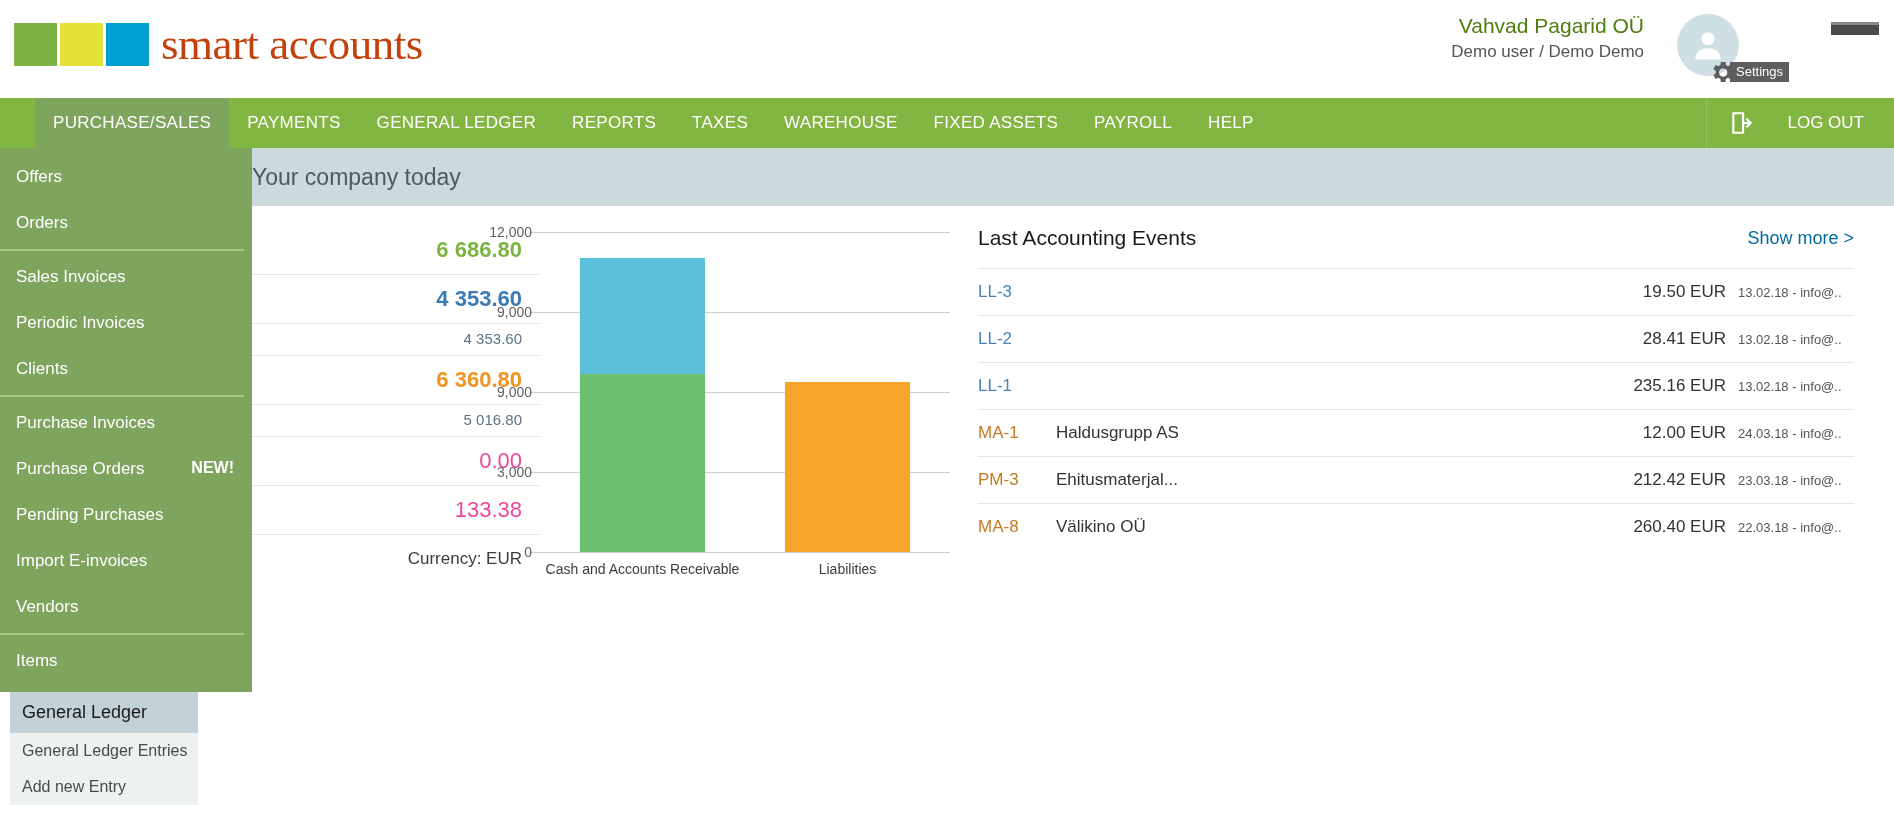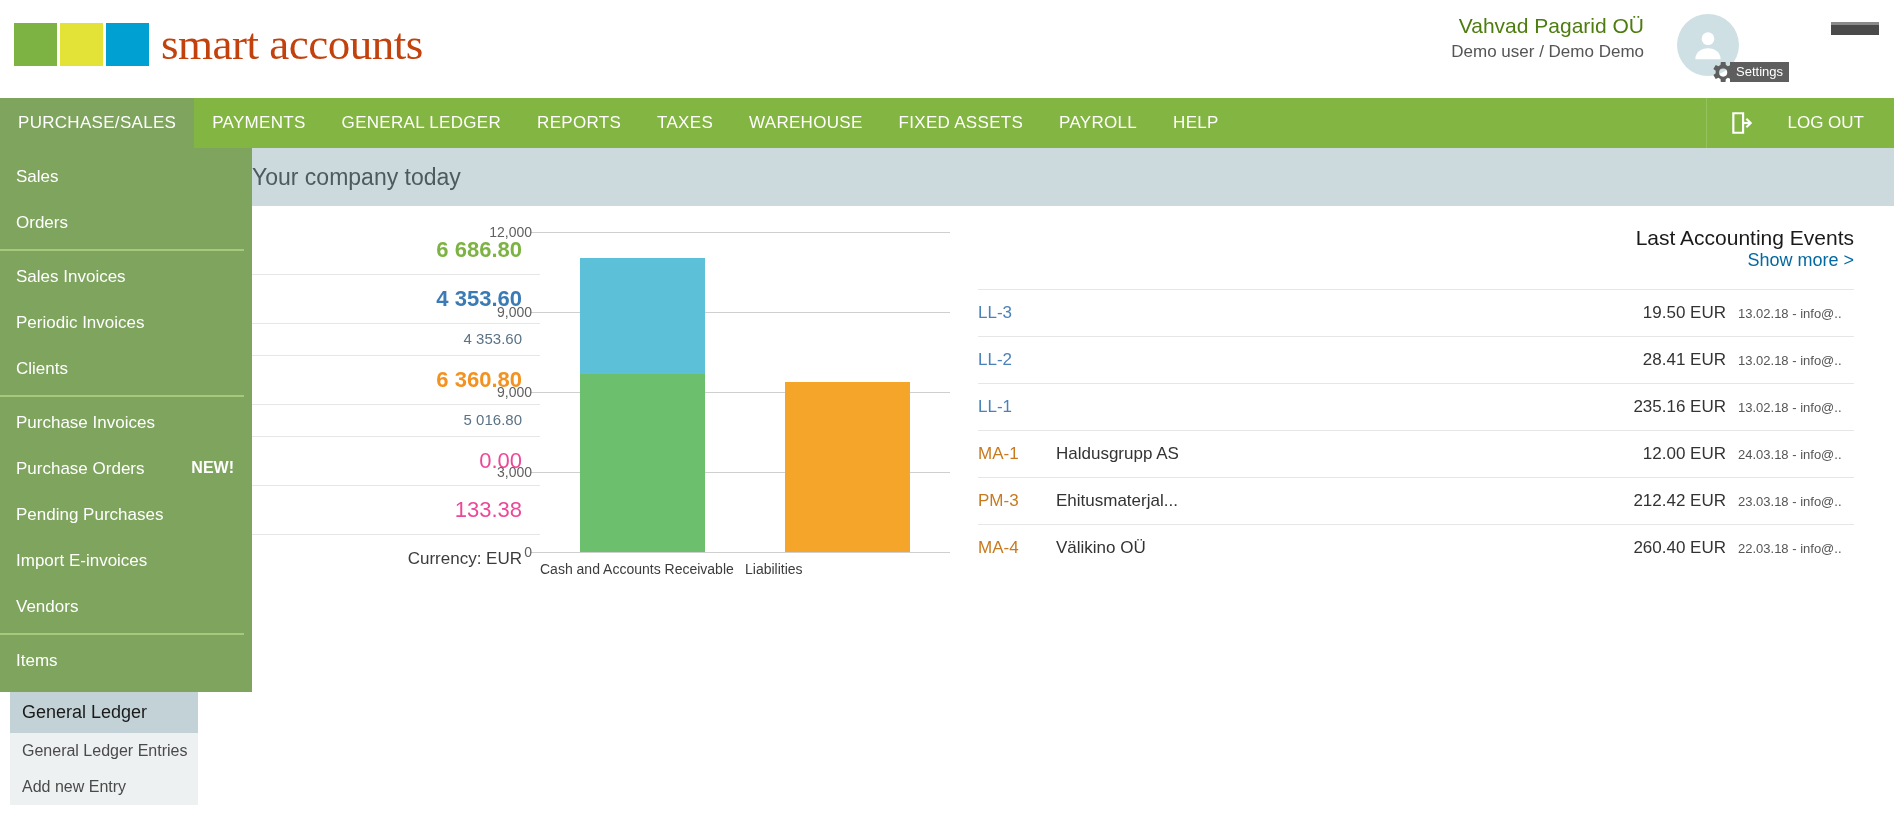--- a/index.html
+++ b/index.html
@@ -37,21 +37,21 @@
   }
   .topright-bar {
     position: absolute; right: 15px; top: 22px;
     width: 48px; height: 13px; background: #4a4a4a;
     border-top: 3px solid #8a8a8a;
   }
 
   
   .navbar {
     position: relative; height: 50px; background: #82b541;
-    display: flex; align-items: stretch;
+    display: flex; align-items: stretch; padding-left: 35px;
   }
   .nav-item {
     display: flex; align-items: center; padding: 0 18px;
     color: #ffffff; font-size: 17px; letter-spacing: .3px;
     cursor: pointer; white-space: nowrap;
   }
   .nav-item.active { background: #7ea45e; }
   .nav-right { margin-left: auto; display: flex; align-items: stretch; }
   .nav-logout-icon {
     display: flex; align-items: center; padding: 0 22px;
@@ -113,27 +113,27 @@
   .chart-area { position: relative; width: 410px; height: 320px; }
   .y-label {
     position: absolute; right: 100%; transform: translateY(-50%);
     font-size: 14px; color: #606060; white-space: nowrap; padding-right: 8px;
   }
   .grid-line { position: absolute; left: 0; right: 0; height: 1px; background: #cfcfcf; }
   .grid-tick { position: absolute; width: 10px; height: 1px; background: #cfcfcf; left: -10px; }
   .bar { position: absolute; bottom: 0; }
   .bar-seg { width: 100%; }
   .x-label {
-    position: absolute; top: 100%; margin-top: 9px; text-align: left;
+    position: absolute; top: 100%; margin-top: 9px; text-align: center;
     font-size: 14px; color: #3c3c3c; line-height: 1.25;
   }
 
   
   .events { flex: 1; padding-left: 8px; padding-right: 40px; }
-  .events-head { display: flex; align-items: flex-end; justify-content: space-between; padding: 0 0 18px 0; flex-direction: column; }
+  .events-head { display: flex; align-items: center; justify-content: space-between; padding: 0 0 18px 0; }
   .events-title { font-size: 21px; color: #1a1a1a; }
   .events-showmore { font-size: 18px; color: #0369a1; cursor: pointer; }
   .ev-row {
     display: flex; align-items: baseline;
     border-top: 1px solid #e6e6e6; padding: 13px 0 13px 0;
   }
   .ev-code { width: 78px; font-size: 17px; }
   .ev-code.blue { color: #4a82b8; }
   .ev-code.orange { color: #c77a1e; }
   .ev-name { flex: 1; font-size: 17px; color: #333; }
@@ -296,32 +296,32 @@
             <span class="ev-amount">12.00 EUR</span>
             <span class="ev-date">24.03.18 - info@..</span>
           </div>
           <div class="ev-row">
             <span class="ev-code orange">PM-3</span>
             <span class="ev-name">Ehitusmaterjal...</span>
             <span class="ev-amount">212.42 EUR</span>
             <span class="ev-date">23.03.18 - info@..</span>
           </div>
           <div class="ev-row">
-            <span class="ev-code orange">MA-4</span>
+            <span class="ev-code orange">MA-8</span>
             <span class="ev-name">Välikino OÜ</span>
             <span class="ev-amount">260.40 EUR</span>
             <span class="ev-date">22.03.18 - info@..</span>
           </div>
         </div>
     </div>
 
   </div>
 
   <div class="dropdown" id="dropdown">
-      <div class="dd-item"><span>Sales</span></div>
+      <div class="dd-item"><span>Offers</span></div>
       <div class="dd-item"><span>Orders</span></div>
       <div class="dd-sep"></div>
       <div class="dd-item"><span>Sales Invoices</span></div>
       <div class="dd-item"><span>Periodic Invoices</span></div>
       <div class="dd-item"><span>Clients</span></div>
       <div class="dd-sep"></div>
       <div class="dd-item"><span>Purchase Invoices</span></div>
       <div class="dd-item"><span>Purchase Orders</span><span class="new-badge">NEW!</span></div>
       <div class="dd-item"><span>Pending Purchases</span></div>
       <div class="dd-item"><span>Import E-invoices</span></div>

